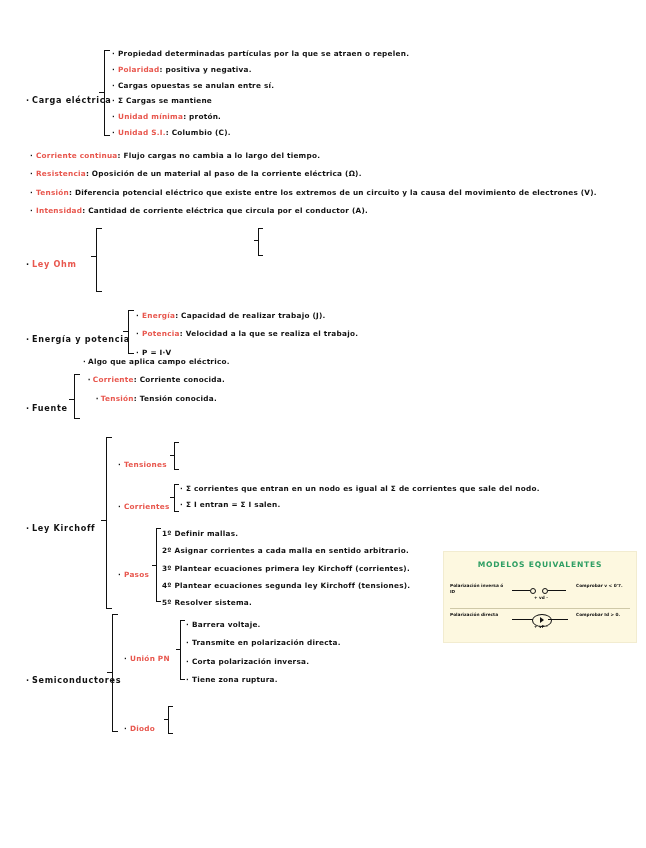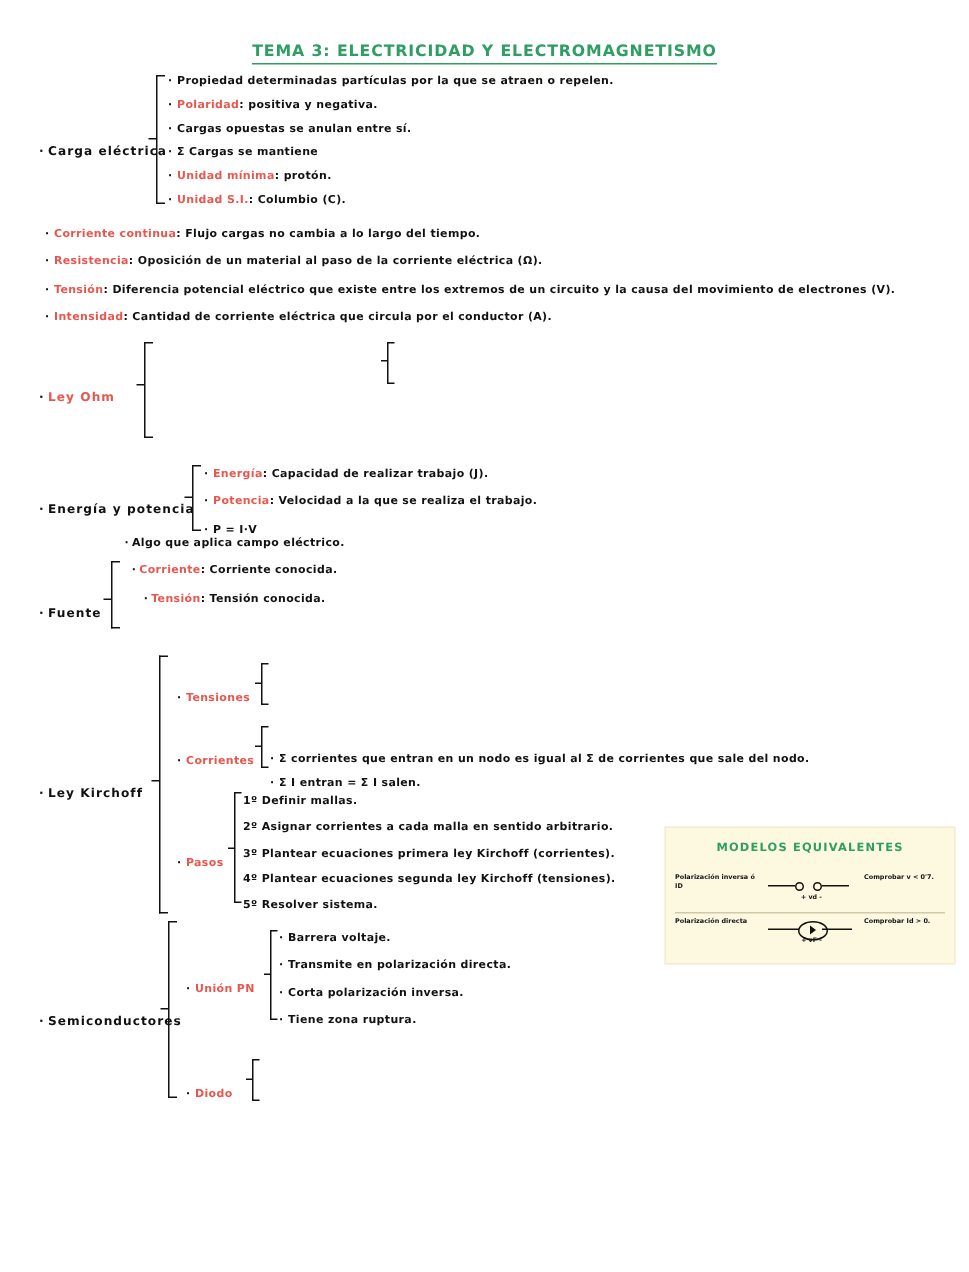--- a/index.html
+++ b/index.html
@@ -204,23 +204,20 @@
     border-left: 4px solid #111;
     border-top: 3.5px solid transparent;
     border-bottom: 3.5px solid transparent;
   }
 </style>
 </head>
 <body>
 
 <div class="page">
 
-  <div class="title-wrap">
-    <span class="title">Tema 3: Electricidad y Electromagnetismo</span>
-  </div>
 
   <div class="blk" style="left:26px; top:88px;">
     <span class="topic bullet">Carga eléctrica</span>
   </div>
   <div class="brace" style="left:104px; top:50px; height:84px;"></div>
   <div class="tick" style="left:99px; top:92px;"></div>
 
   <div class="blk" style="left:30px; top:152px;">
     <div class="ln bullet" style="margin-bottom:11px;"><span class="red">Corriente continua</span><span>: Flujo cargas no cambia a lo largo del tiempo.</span></div>
     <div class="ln bullet" style="margin-bottom:11px;"><span class="red">Resistencia</span><span>: Oposición de un material al paso de la corriente eléctrica (Ω).</span></div>
@@ -281,21 +278,21 @@
     <span class="ln bullet red">Tensiones</span>
   </div>
   <div class="brace-sm" style="left:174px; top:442px; height:26px;"></div>
   <div class="tick" style="left:170px; top:455px; width:4px;"></div>
 
   <div class="blk" style="left:118px; top:494px;">
     <span class="ln bullet red">Corrientes</span>
   </div>
   <div class="brace-sm" style="left:174px; top:484px; height:26px;"></div>
   <div class="tick" style="left:170px; top:497px; width:4px;"></div>
-  <div class="blk" style="left:180px; top:485px;margin-top:17px;">
+  <div class="blk" style="left:180px; top:485px;">
     <div class="ln bullet" style="margin-bottom:9px;">Σ corrientes que entran en un nodo es igual al Σ de corrientes que sale del nodo.</div>
     <div class="ln bullet">Σ I entran = Σ I salen.</div>
   </div>
 
   <div class="blk" style="left:118px; top:562px;">
     <span class="ln bullet red">Pasos</span>
   </div>
   <div class="brace-sm" style="left:156px; top:528px; height:72px;"></div>
   <div class="tick" style="left:152px; top:565px; width:4px;"></div>
   <div class="blk" style="left:162px; top:530px;">

